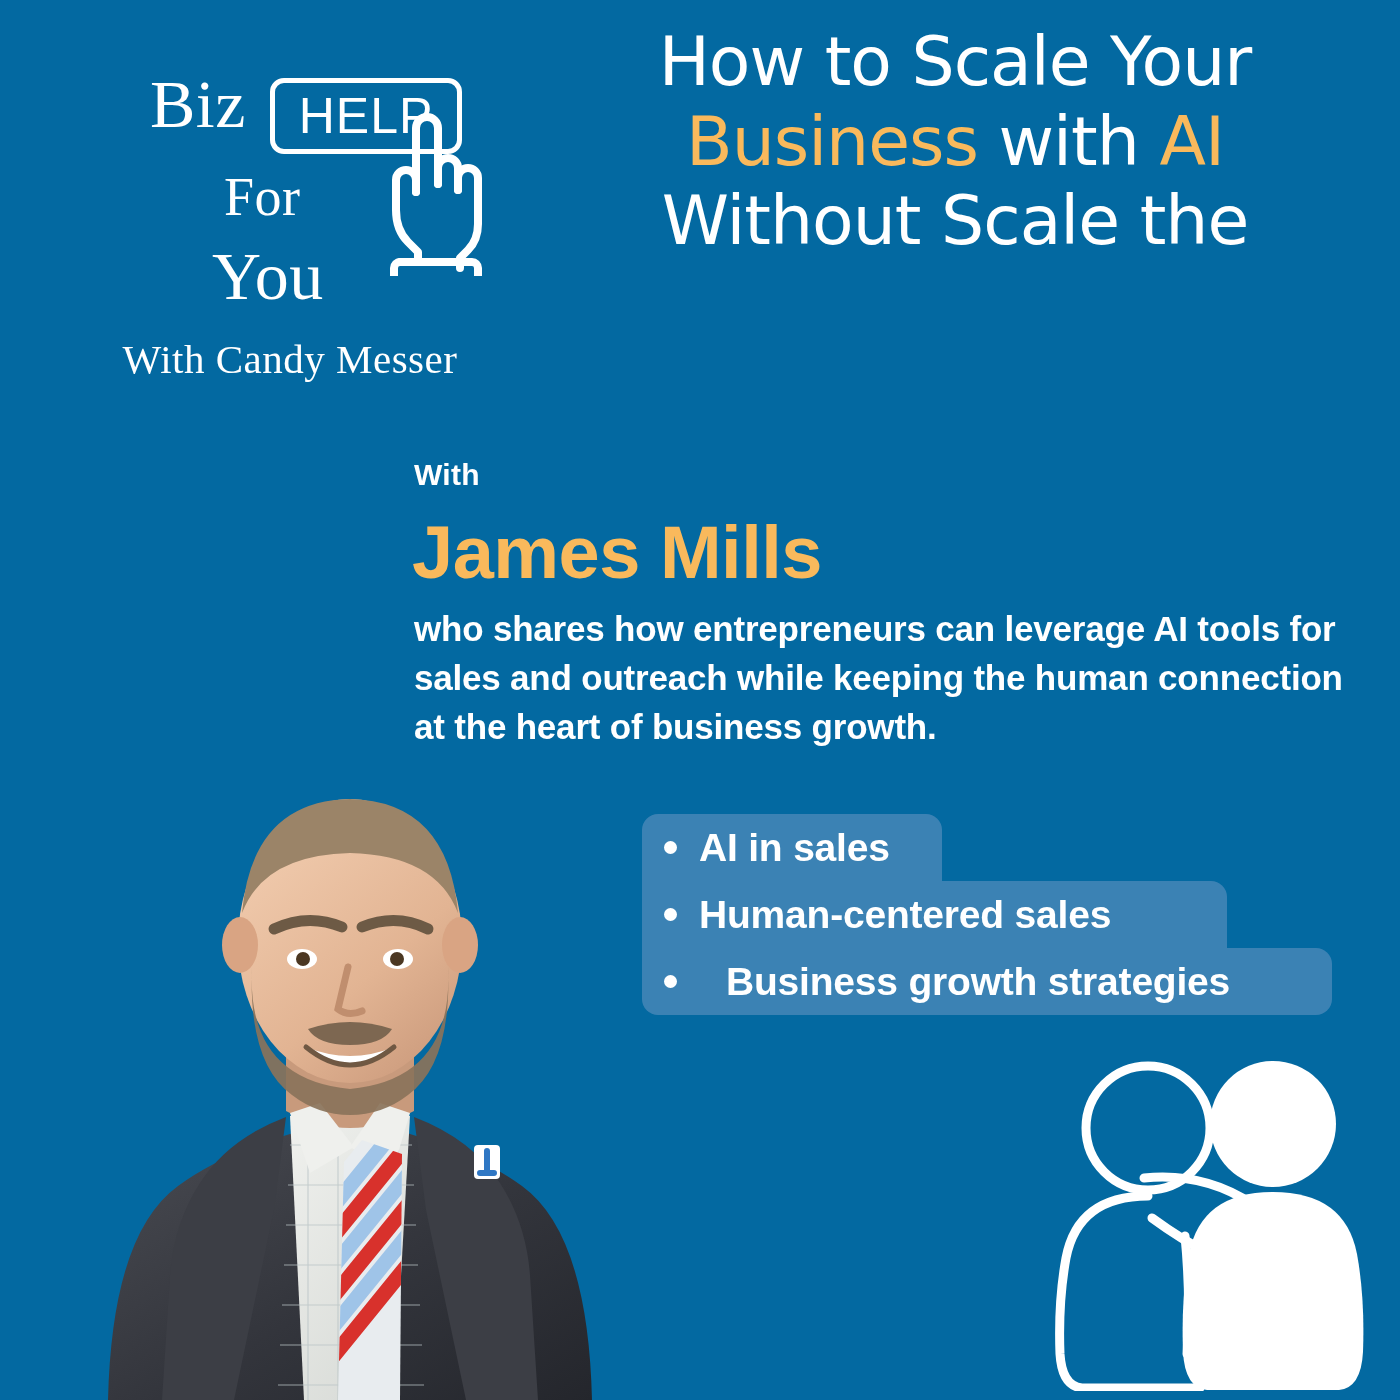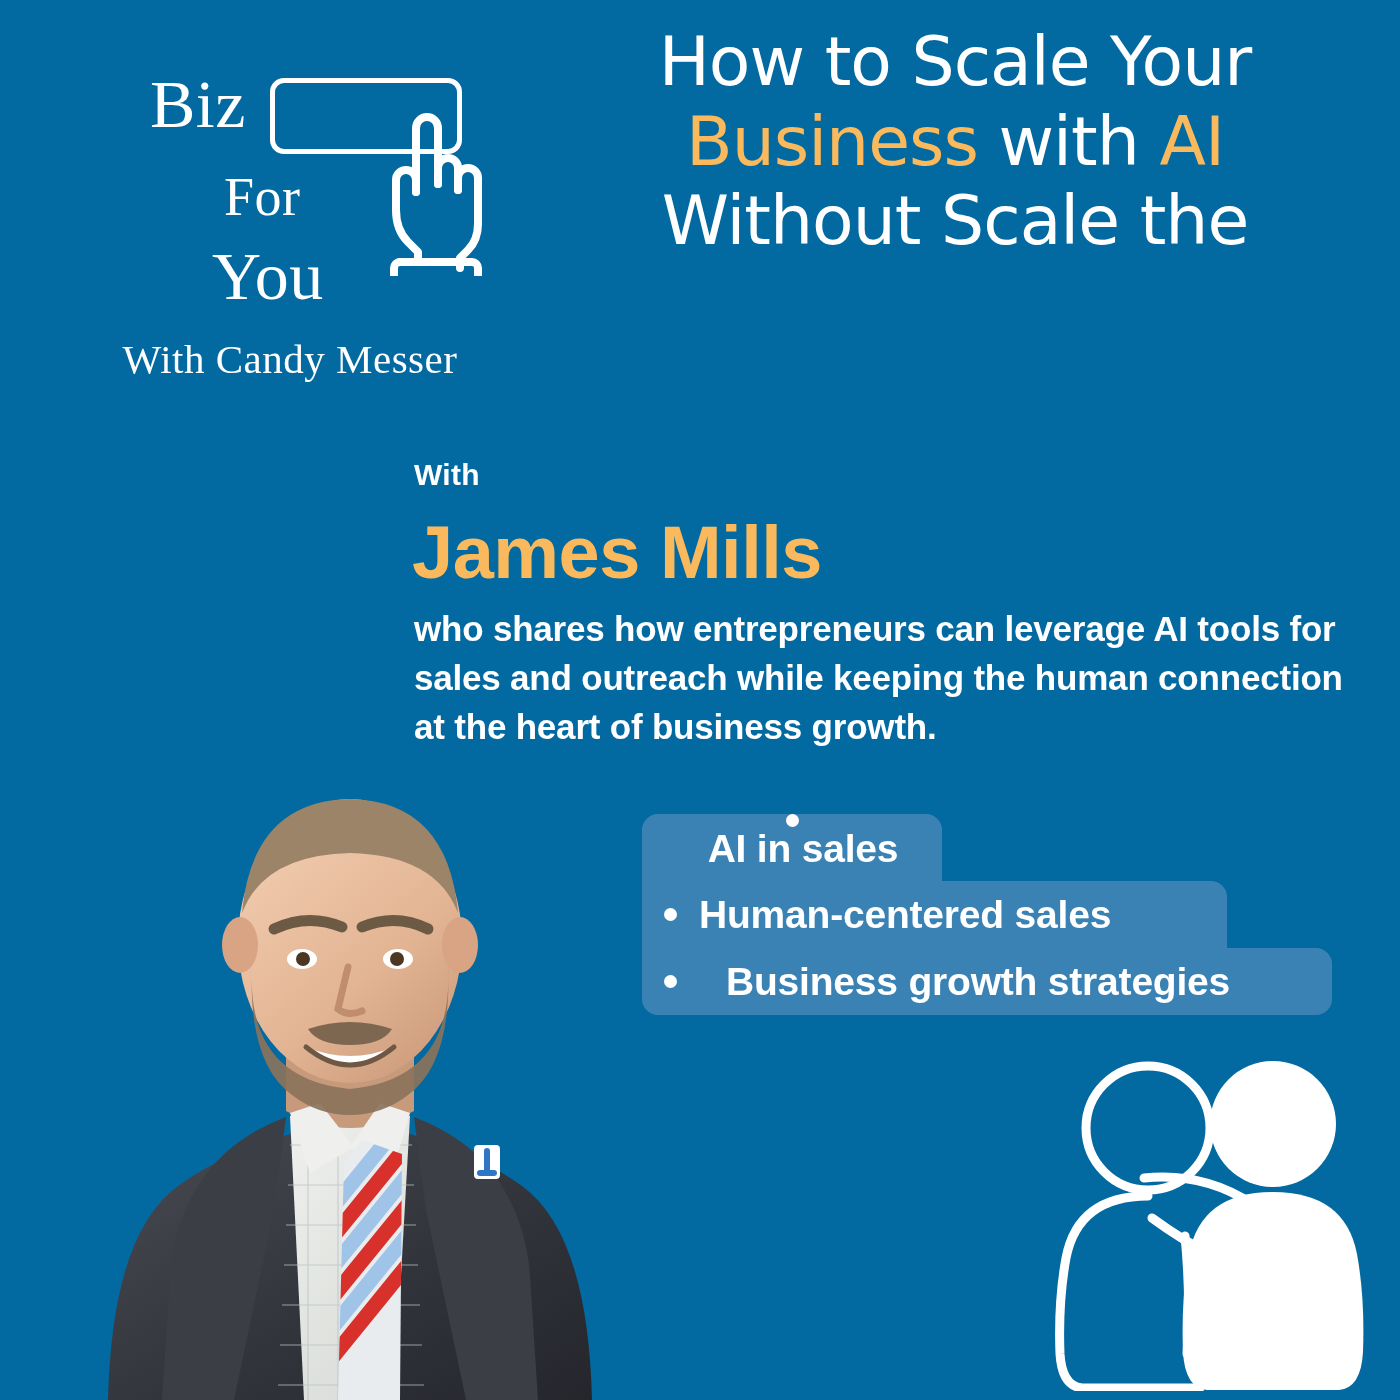--- a/index.html
+++ b/index.html
@@ -150,21 +150,20 @@
     display: flex;
     align-items: center;
     height: 67px;
     background: rgba(190, 190, 225, 0.30);
     box-sizing: border-box;
     padding-left: 22px;
   }
   .topic-row:nth-child(1) {
     width: 300px;
     border-radius: 16px 16px 0 0;
-    flex-direction: column;
   }
   .topic-row:nth-child(2) {
     width: 585px;
     border-radius: 0 16px 0 0;
   }
   .topic-row:nth-child(3) {
     width: 690px;
     border-radius: 0 16px 16px 16px;
     gap: 27px;
   }
@@ -204,20 +203,21 @@
 </style>
 </head>
 <body>
 
 <div id="canvas">
 
   <div id="logo">
     <div class="logo-serif" id="logo-biz">Biz</div>
 
     <div id="help-box"></div>
+    <div id="help-text">HELP</div>
 
     <svg id="hand-icon" viewBox="0 0 120 170" fill="none" stroke="#ffffff" stroke-width="8" stroke-linecap="round" stroke-linejoin="round">
       <path d="M44 86 V22 a11 11 0 0 1 22 0 V78"></path>
       <path d="M66 78 V62 a10 10 0 0 1 20 0 V84"></path>
       <path d="M86 84 V72 a10 10 0 0 1 20 0 V96"></path>
       <path d="M44 86 V74 a10 10 0 0 0 -20 0 v30 c0 14 4 24 12 32 l10 10 v10"></path>
       <path d="M106 96 v22 c0 12 -4 20 -10 26 l-8 8 v10"></path>
       <path d="M28 156 h72 a6 6 0 0 1 6 6 v10"></path>
       <path d="M28 156 a6 6 0 0 0 -6 6 v10"></path>
     </svg>

